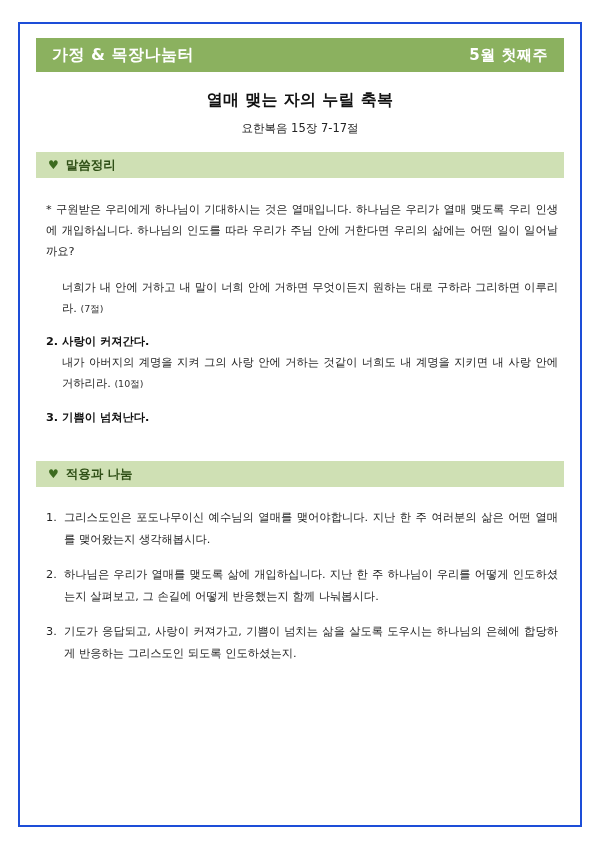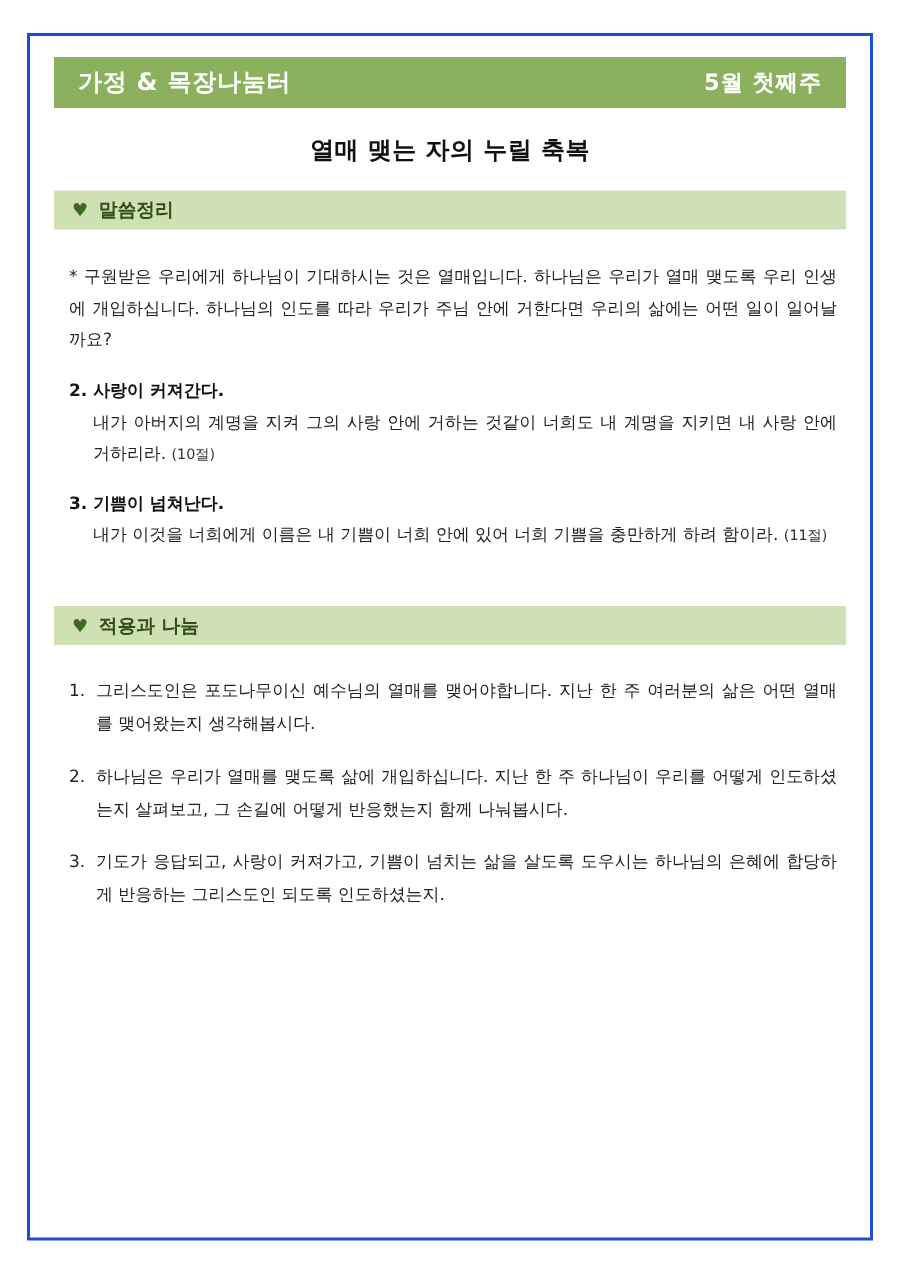--- a/index.html
+++ b/index.html
@@ -148,45 +148,46 @@
 
 <div class="page">
   <div class="sheet">
 
     <div class="header-bar">
       <span class="header-title">가정 &amp; 목장나눔터</span>
       <span class="header-week">5월 첫째주</span>
     </div>
 
     <div class="doc-title">열매 맺는 자의 누릴 축복</div>
+    <div class="doc-subtitle">요한복음 15장 7-17절</div>
 
     <div class="section-head">
       <span class="heart">♥</span>
       <span class="label">말씀정리</span>
     </div>
 
     <div class="intro">* 구원받은 우리에게 하나님이 기대하시는 것은 열매입니다. 하나님은 우리가 열매 맺도록 우리 인생에 개입하십니다. 하나님의 인도를 따라 우리가 주님 안에 거한다면 우리의 삶에는 어떤 일이 일어날까요?</div>
 
     <div class="point">
+      <div class="point-body">
+        <span>너희가 내 안에 거하고 내 말이 너희 안에 거하면 무엇이든지 원하는 대로 구하라 그리하면 이루리라.</span>
+        <span class="ref">(7절)</span>
+      </div>
     </div>
 
     <div class="point">
       <div class="point-title">2. 사랑이 커져간다.</div>
       <div class="point-body">
         <span>내가 아버지의 계명을 지켜 그의 사랑 안에 거하는 것같이 너희도 내 계명을 지키면 내 사랑 안에 거하리라.</span>
         <span class="ref">(10절)</span>
       </div>
     </div>
 
     <div class="point">
       <div class="point-title">3. 기쁨이 넘쳐난다.</div>
-      <div class="point-body">
-        <span>내가 이것을 너희에게 이름은 내 기쁨이 너희 안에 있어 너희 기쁨을 충만하게 하려 함이라.</span>
-        <span class="ref">(11절)</span>
-      </div>
     </div>
 
     <div class="section-head" style="margin-top:36px;">
       <span class="heart">♥</span>
       <span class="label">적용과 나눔</span>
     </div>
 
     <div class="apply-list">
       <div class="apply-item">
         <span class="apply-num">1.</span>

